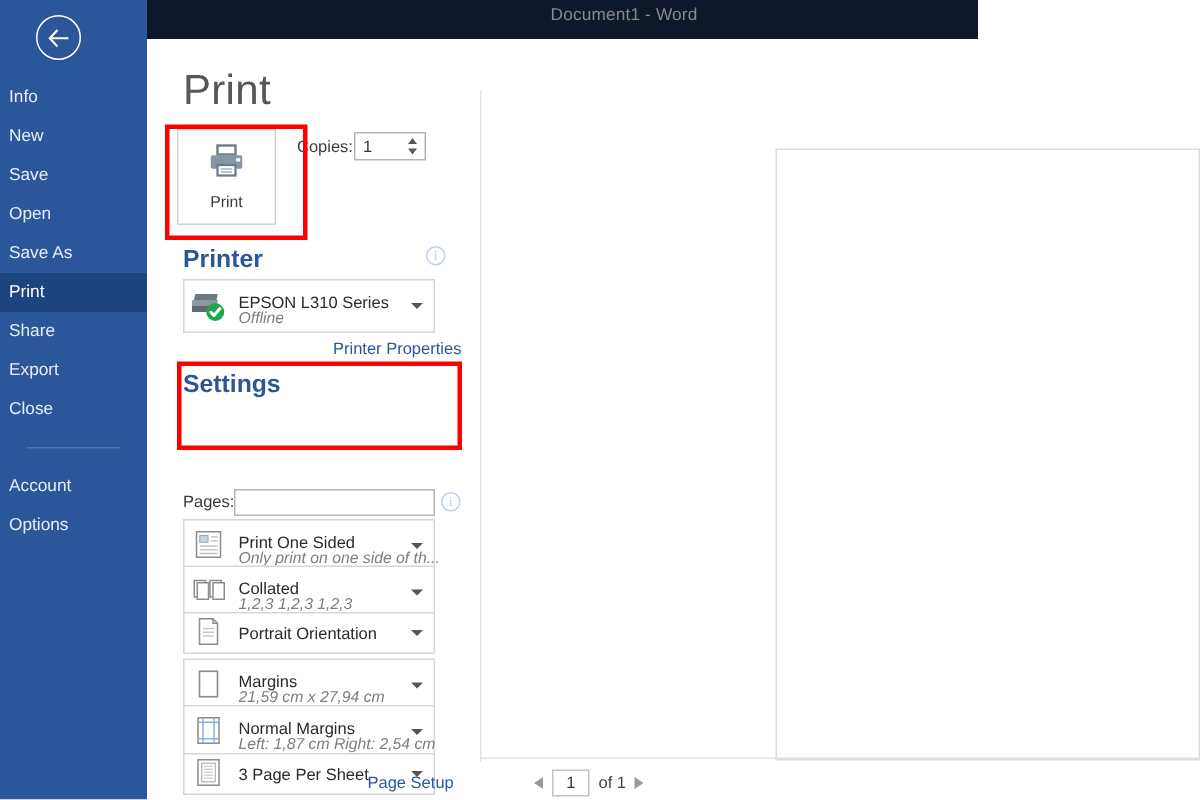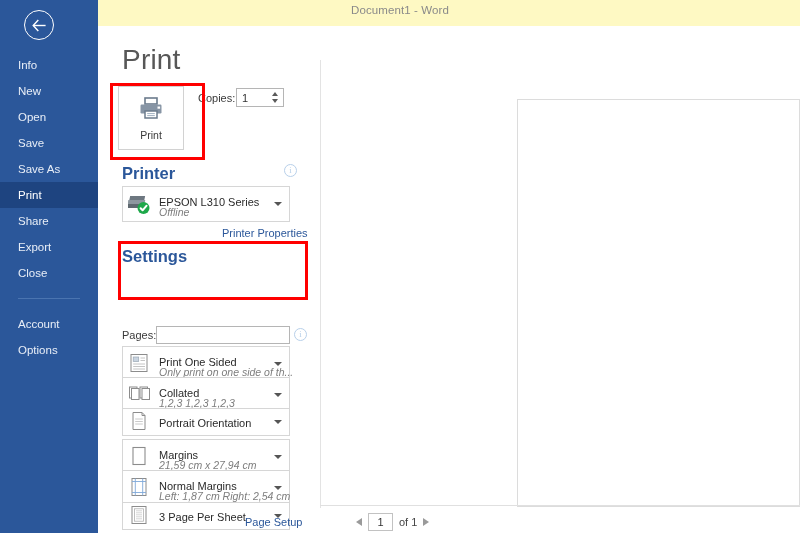--- a/index.html
+++ b/index.html
@@ -7,22 +7,22 @@
     width: 800px; height: 533px;
     overflow: hidden;
     background: #ffffff;
     font-family: "Liberation Sans", sans-serif;
     -webkit-font-smoothing: antialiased;
   }
   #app { position: relative; width: 800px; height: 533px; background: #fff; }
 
   
   .titlebar {
-    position: absolute; left: 0; top: 0; width: 800px; height: 26px;
-    background: #fef9c3;
+    position: absolute; left: 16px; top: 0; width: 636px; height: 26px;
+    background: #0f172a;
   }
   .titlebar-text {
     position: absolute; left: 0; top: 4px; width: 800px;
     text-align: center; font-size: 11.5px; color: #8a8a8a;
     letter-spacing: .1px;
   }
 
   
   .sidebar {
     position: absolute; left: 0; top: 0; width: 98px; height: 533px;
@@ -33,21 +33,21 @@
     width: 30px; height: 30px; border-radius: 50%;
     border: 1.6px solid #ffffff;
     display: flex; align-items: center; justify-content: center;
     cursor: pointer;
   }
   .back-btn svg { display: block; }
 
   .nav { position: absolute; left: 0; top: 52px; width: 98px; }
   .nav-item {
     position: relative; height: 26px; line-height: 26px;
-    padding-left: 18px; font-size: 11.5px; color: #e8eef7;
+    padding-left: 6px; font-size: 11.5px; color: #e8eef7;
     cursor: pointer; white-space: nowrap;
   }
   .nav-item.selected { background: #1e4480; color: #ffffff; }
   .nav-gap { height: 12px; }
   .nav-sep {
     margin: 0 18px 0 18px; height: 1px; background: #4a74b0;
   }
 
   
   .main { position: absolute; left: 98px; top: 26px; width: 702px; height: 507px; background: #fff; }
@@ -195,22 +195,22 @@
     <div class="back-btn">
       <svg width="15" height="13" viewBox="0 0 15 13" aria-hidden="true">
         <path d="M6.3 1 L1.2 6.5 L6.3 12" fill="none" stroke="#ffffff" stroke-width="1.4"></path>
         <line x1="1.4" y1="6.5" x2="13.6" y2="6.5" stroke="#ffffff" stroke-width="1.4"></line>
       </svg>
     </div>
 
     <div class="nav">
       <div class="nav-item">Info</div>
       <div class="nav-item">New</div>
+      <div class="nav-item">Save</div>
       <div class="nav-item">Open</div>
-      <div class="nav-item">Save</div>
       <div class="nav-item">Save As</div>
       <div class="nav-item selected">Print</div>
       <div class="nav-item">Share</div>
       <div class="nav-item">Export</div>
       <div class="nav-item">Close</div>
       <div class="nav-gap"></div>
       <div class="nav-sep"></div>
       <div class="nav-gap"></div>
       <div class="nav-item">Account</div>
       <div class="nav-item">Options</div>

